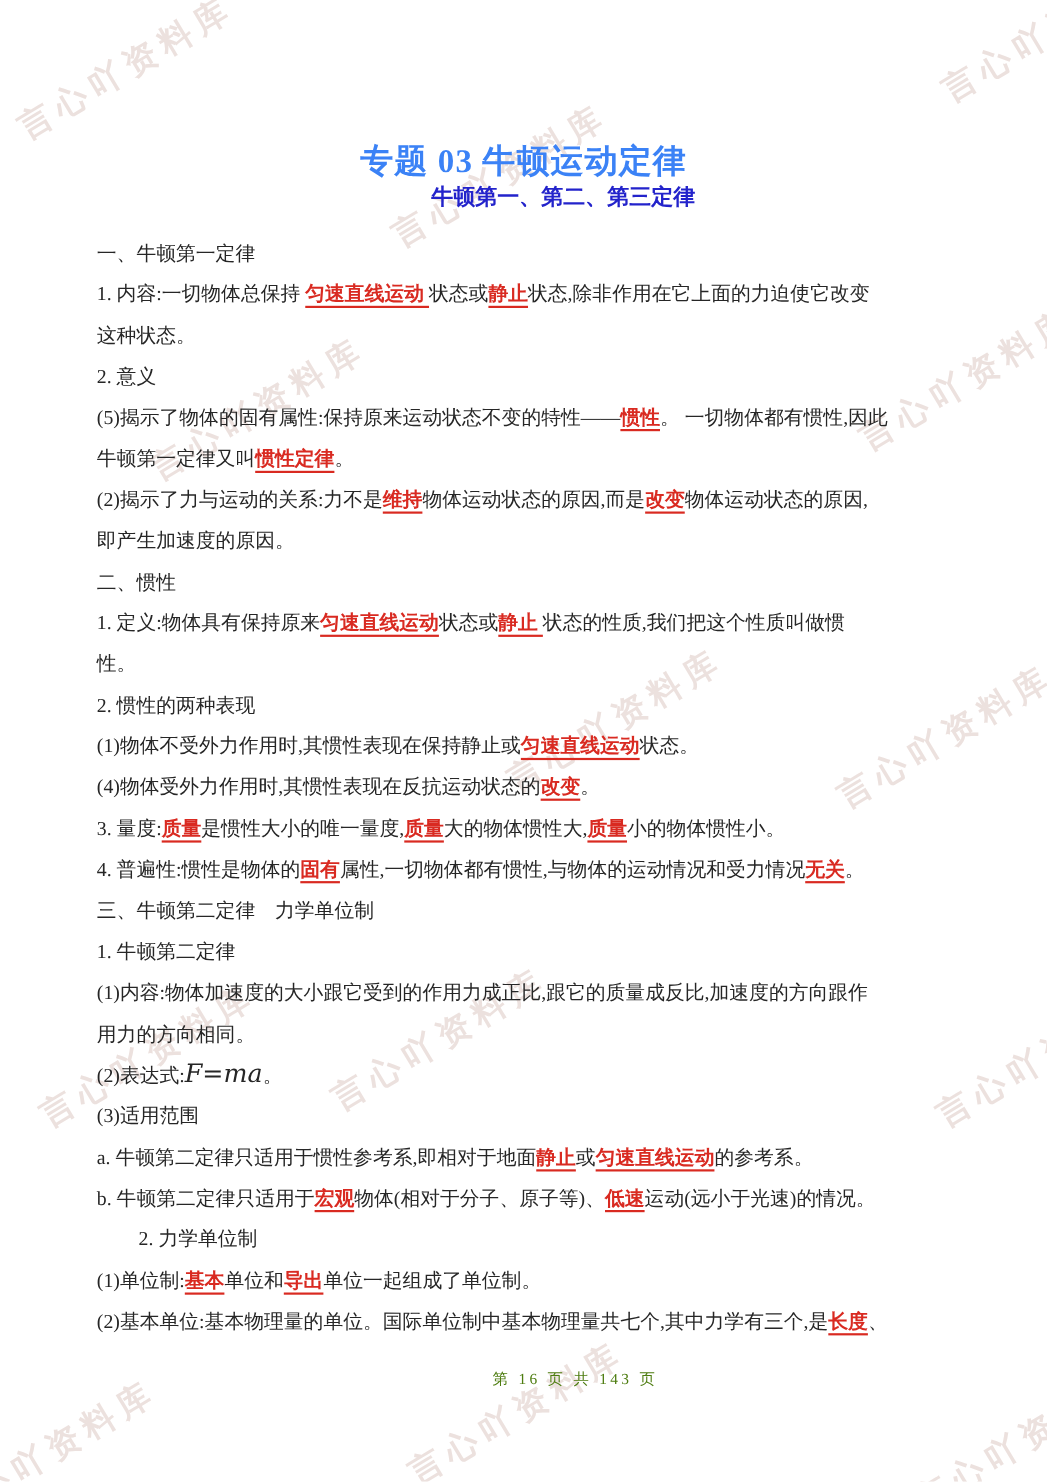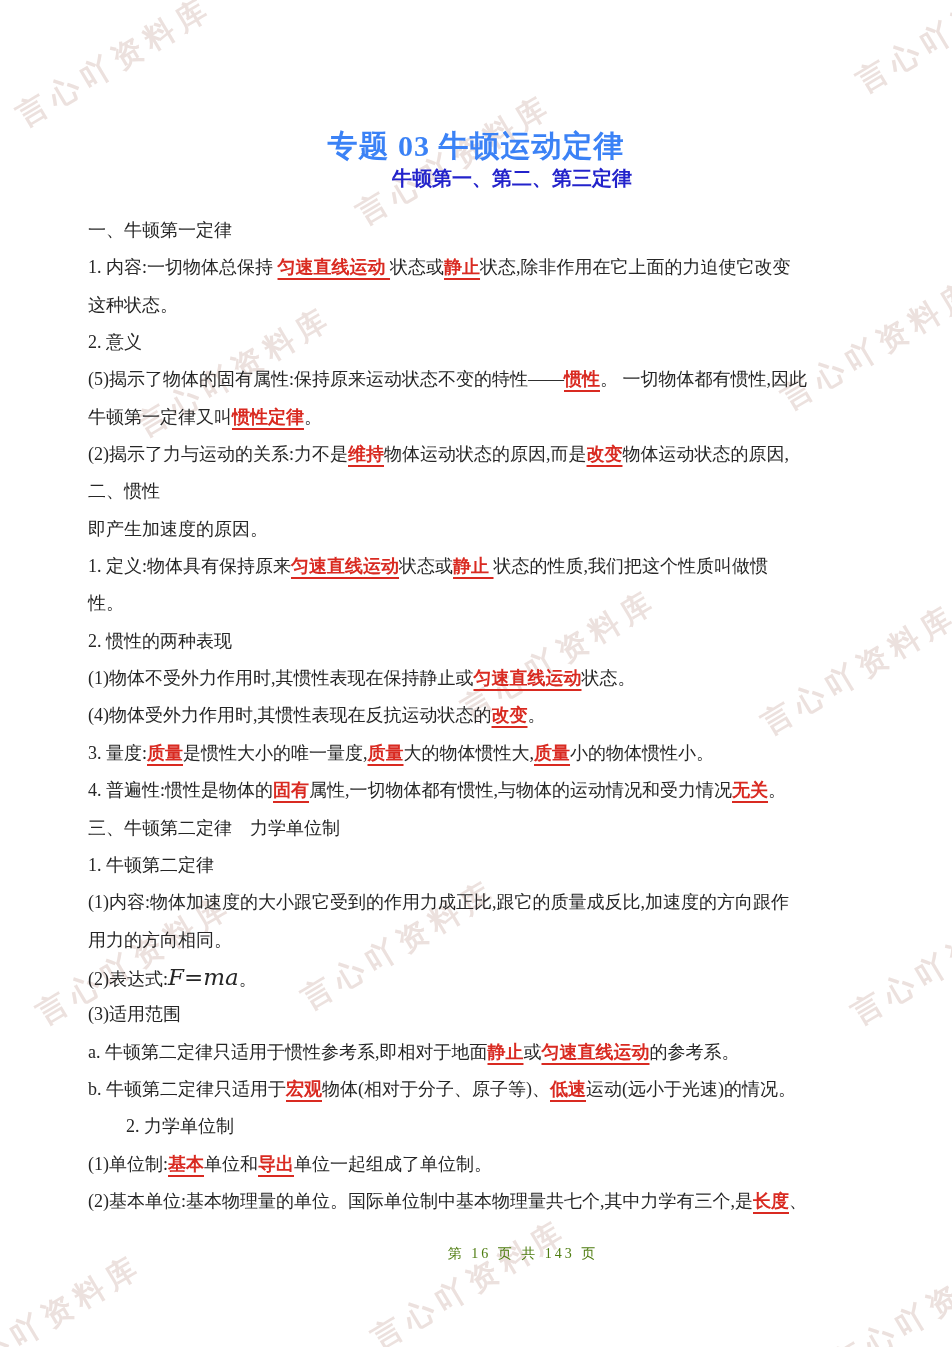--- a/index.html
+++ b/index.html
@@ -96,22 +96,22 @@
     <div class="subtitle">牛顿第一、第二、第三定律</div>
 
     <div class="doc-body" id="doc-body">
         <div class="line"><span>一、牛顿第一定律</span></div>
         <div class="line"><span>1. 内容:一切物体总保持 </span><span class="red">匀速直线运动 </span><span>状态或</span><span class="red">静止</span><span>状态,除非作用在它上面的力迫使它改变</span></div>
         <div class="line"><span>这种状态。</span></div>
         <div class="line"><span>2. 意义</span></div>
         <div class="line"><span>(5)揭示了物体的固有属性:保持原来运动状态不变的特性——</span><span class="red">惯性</span><span>。 一切物体都有惯性,因此</span></div>
         <div class="line"><span>牛顿第一定律又叫</span><span class="red">惯性定律</span><span>。</span></div>
         <div class="line"><span>(2)揭示了力与运动的关系:力不是</span><span class="red">维持</span><span>物体运动状态的原因,而是</span><span class="red">改变</span><span>物体运动状态的原因,</span></div>
+        <div class="line"><span>即产生加速度的原因。</span></div>
         <div class="line"><span>二、惯性</span></div>
-        <div class="line"><span>即产生加速度的原因。</span></div>
         <div class="line"><span>1. 定义:物体具有保持原来</span><span class="red">匀速直线运动</span><span>状态或</span><span class="red">静止 </span><span>状态的性质,我们把这个性质叫做惯</span></div>
         <div class="line"><span>性。</span></div>
         <div class="line"><span>2. 惯性的两种表现</span></div>
         <div class="line"><span>(1)物体不受外力作用时,其惯性表现在保持静止或</span><span class="red">匀速直线运动</span><span>状态。</span></div>
         <div class="line"><span>(4)物体受外力作用时,其惯性表现在反抗运动状态的</span><span class="red">改变</span><span>。</span></div>
         <div class="line"><span>3. 量度:</span><span class="red">质量</span><span>是惯性大小的唯一量度,</span><span class="red">质量</span><span>大的物体惯性大,</span><span class="red">质量</span><span>小的物体惯性小。</span></div>
         <div class="line"><span>4. 普遍性:惯性是物体的</span><span class="red">固有</span><span>属性,一切物体都有惯性,与物体的运动情况和受力情况</span><span class="red">无关</span><span>。</span></div>
         <div class="line"><span>三、牛顿第二定律　力学单位制</span></div>
         <div class="line"><span>1. 牛顿第二定律</span></div>
         <div class="line"><span>(1)内容:物体加速度的大小跟它受到的作用力成正比,跟它的质量成反比,加速度的方向跟作</span></div>

